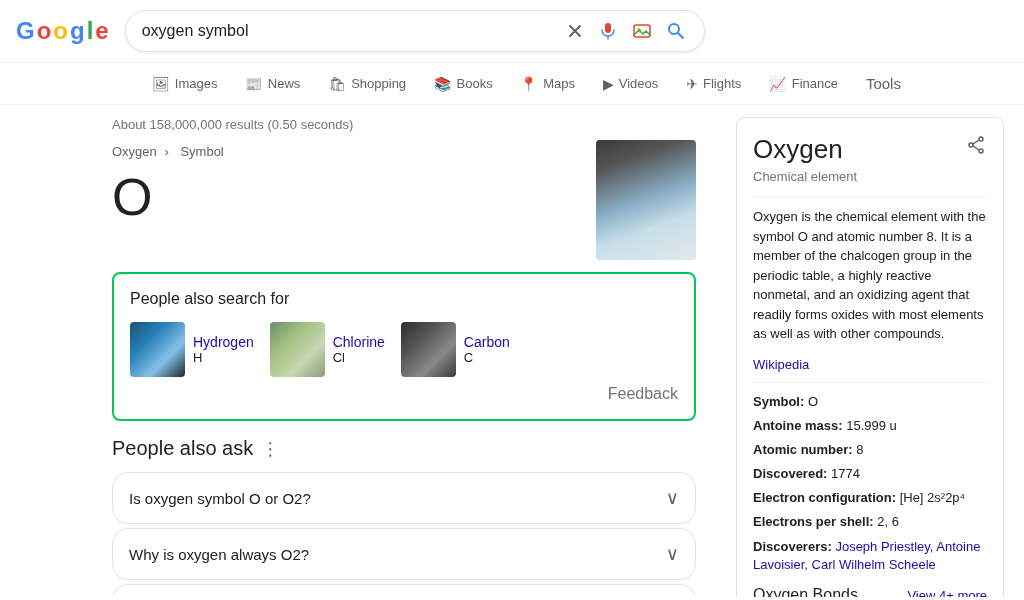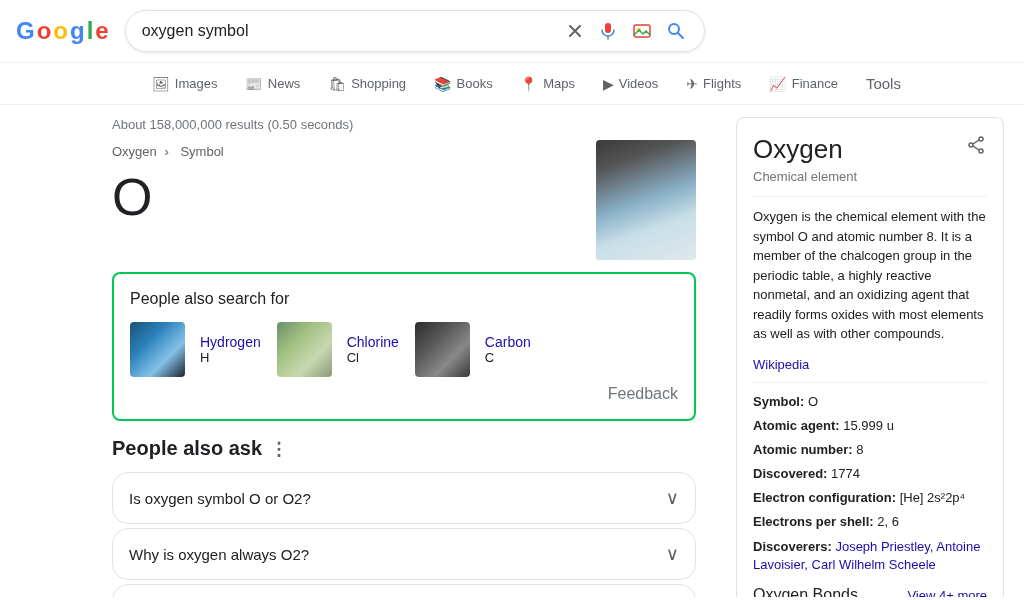--- a/index.html
+++ b/index.html
@@ -41,33 +41,33 @@
 
     
     .symbol-display { font-size: 52px; font-weight: 400; color: #202124; margin: 8px 0 16px; }
     .featured-image { width: 100px; height: 120px; background: linear-gradient(135deg, #7a9bb5 0%, #b8d4e8 40%, #c5dde5 60%, #e8e8e8 100%); border-radius: 4px; float: right; margin-top: -80px; }
     .featured-image-inner { width: 100%; height: 100%; background: linear-gradient(160deg, #3a3a3a 0%, #555 20%, #8ab0c8 50%, #c8dfe8 70%, #e0e8ec 100%); border-radius: 4px; }
 
     
     .also-search-box { border: 2px solid #00c853; border-radius: 8px; padding: 16px; margin: 12px 0; }
     .also-search-title { font-size: 16px; font-weight: 500; margin-bottom: 14px; color: #202124; }
     .search-items { display: flex; gap: 16px; }
-    .search-item { display: flex; align-items: center; gap: 15px; cursor: pointer; }
+    .search-item { display: flex; align-items: center; gap: 8px; cursor: pointer; }
     .search-item-img { width: 55px; height: 55px; border-radius: 4px; object-fit: cover; }
     .search-item-img.hydrogen { background: linear-gradient(135deg, #1a5276, #2980b9, #85c1e9, #1a252f); }
     .search-item-img.carbon { background: linear-gradient(135deg, #2c2c2c, #555, #888, #3a3a3a); }
     .search-item-img.chlorine { background: linear-gradient(135deg, #6b8e6b, #a0c080, #c8d8b0, #8a9a7a); }
     .search-item-label { display: flex; flex-direction: column; }
     .search-item-name { color: #1a0dab; font-size: 14px; text-decoration: none; }
     .search-item-symbol { color: #202124; font-size: 13px; }
     .feedback-row { text-align: right; font-size: 16px; color: #70757a; margin-top: 8px; cursor: pointer; }
 
     
     .also-ask { margin: 16px 0; }
-    .also-ask-header { display: flex; align-items: center; gap: 8px; font-size: 20px; font-weight: 700; margin-bottom: 12px; }
+    .also-ask-header { display: flex; align-items: center; gap: 8px; font-size: 20px; font-weight: 400; margin-bottom: 12px; }
     .also-ask-dots { color: #5f6368; cursor: pointer; font-size: 18px; }
     .accordion-item { border: 1px solid #dfe1e5; border-radius: 16px; margin-bottom: 4px; }
     .accordion-header { display: flex; justify-content: space-between; align-items: center; padding: 14px 16px; cursor: pointer; }
     .accordion-title { font-size: 15px; color: #202124; }
     .chevron { color: #5f6368; font-size: 18px; }
 
     
     .knowledge-panel { background: #fff; border: 1px solid #dfe1e5; border-radius: 8px; padding: 16px; }
     .kp-header { display: flex; justify-content: space-between; align-items: flex-start; margin-bottom: 4px; }
     .kp-title { font-size: 26px; font-weight: 400; color: #202124; }
@@ -258,21 +258,21 @@
       <div class="kp-subtitle">Chemical element</div>
       <hr class="kp-divider">
       <p class="kp-description">Oxygen is the chemical element with the symbol O and atomic number 8. It is a member of the chalcogen group in the periodic table, a highly reactive nonmetal, and an oxidizing agent that readily forms oxides with most elements as well as with other compounds.</p>
       <a class="kp-link" href="#">Wikipedia</a>
       <hr class="kp-divider">
       <div class="kp-fact">
         <span class="kp-fact-label">Symbol:</span>
         <span>O</span>
       </div>
       <div class="kp-fact">
-        <span class="kp-fact-label">Atomic agent:</span>
+        <span class="kp-fact-label">Antoine mass:</span>
         <span>15.999 u</span>
       </div>
       <div class="kp-fact">
         <span class="kp-fact-label">Atomic number:</span>
         <span>8</span>
       </div>
       <div class="kp-fact">
         <span class="kp-fact-label">Discovered:</span>
         <span>1774</span>
       </div>

